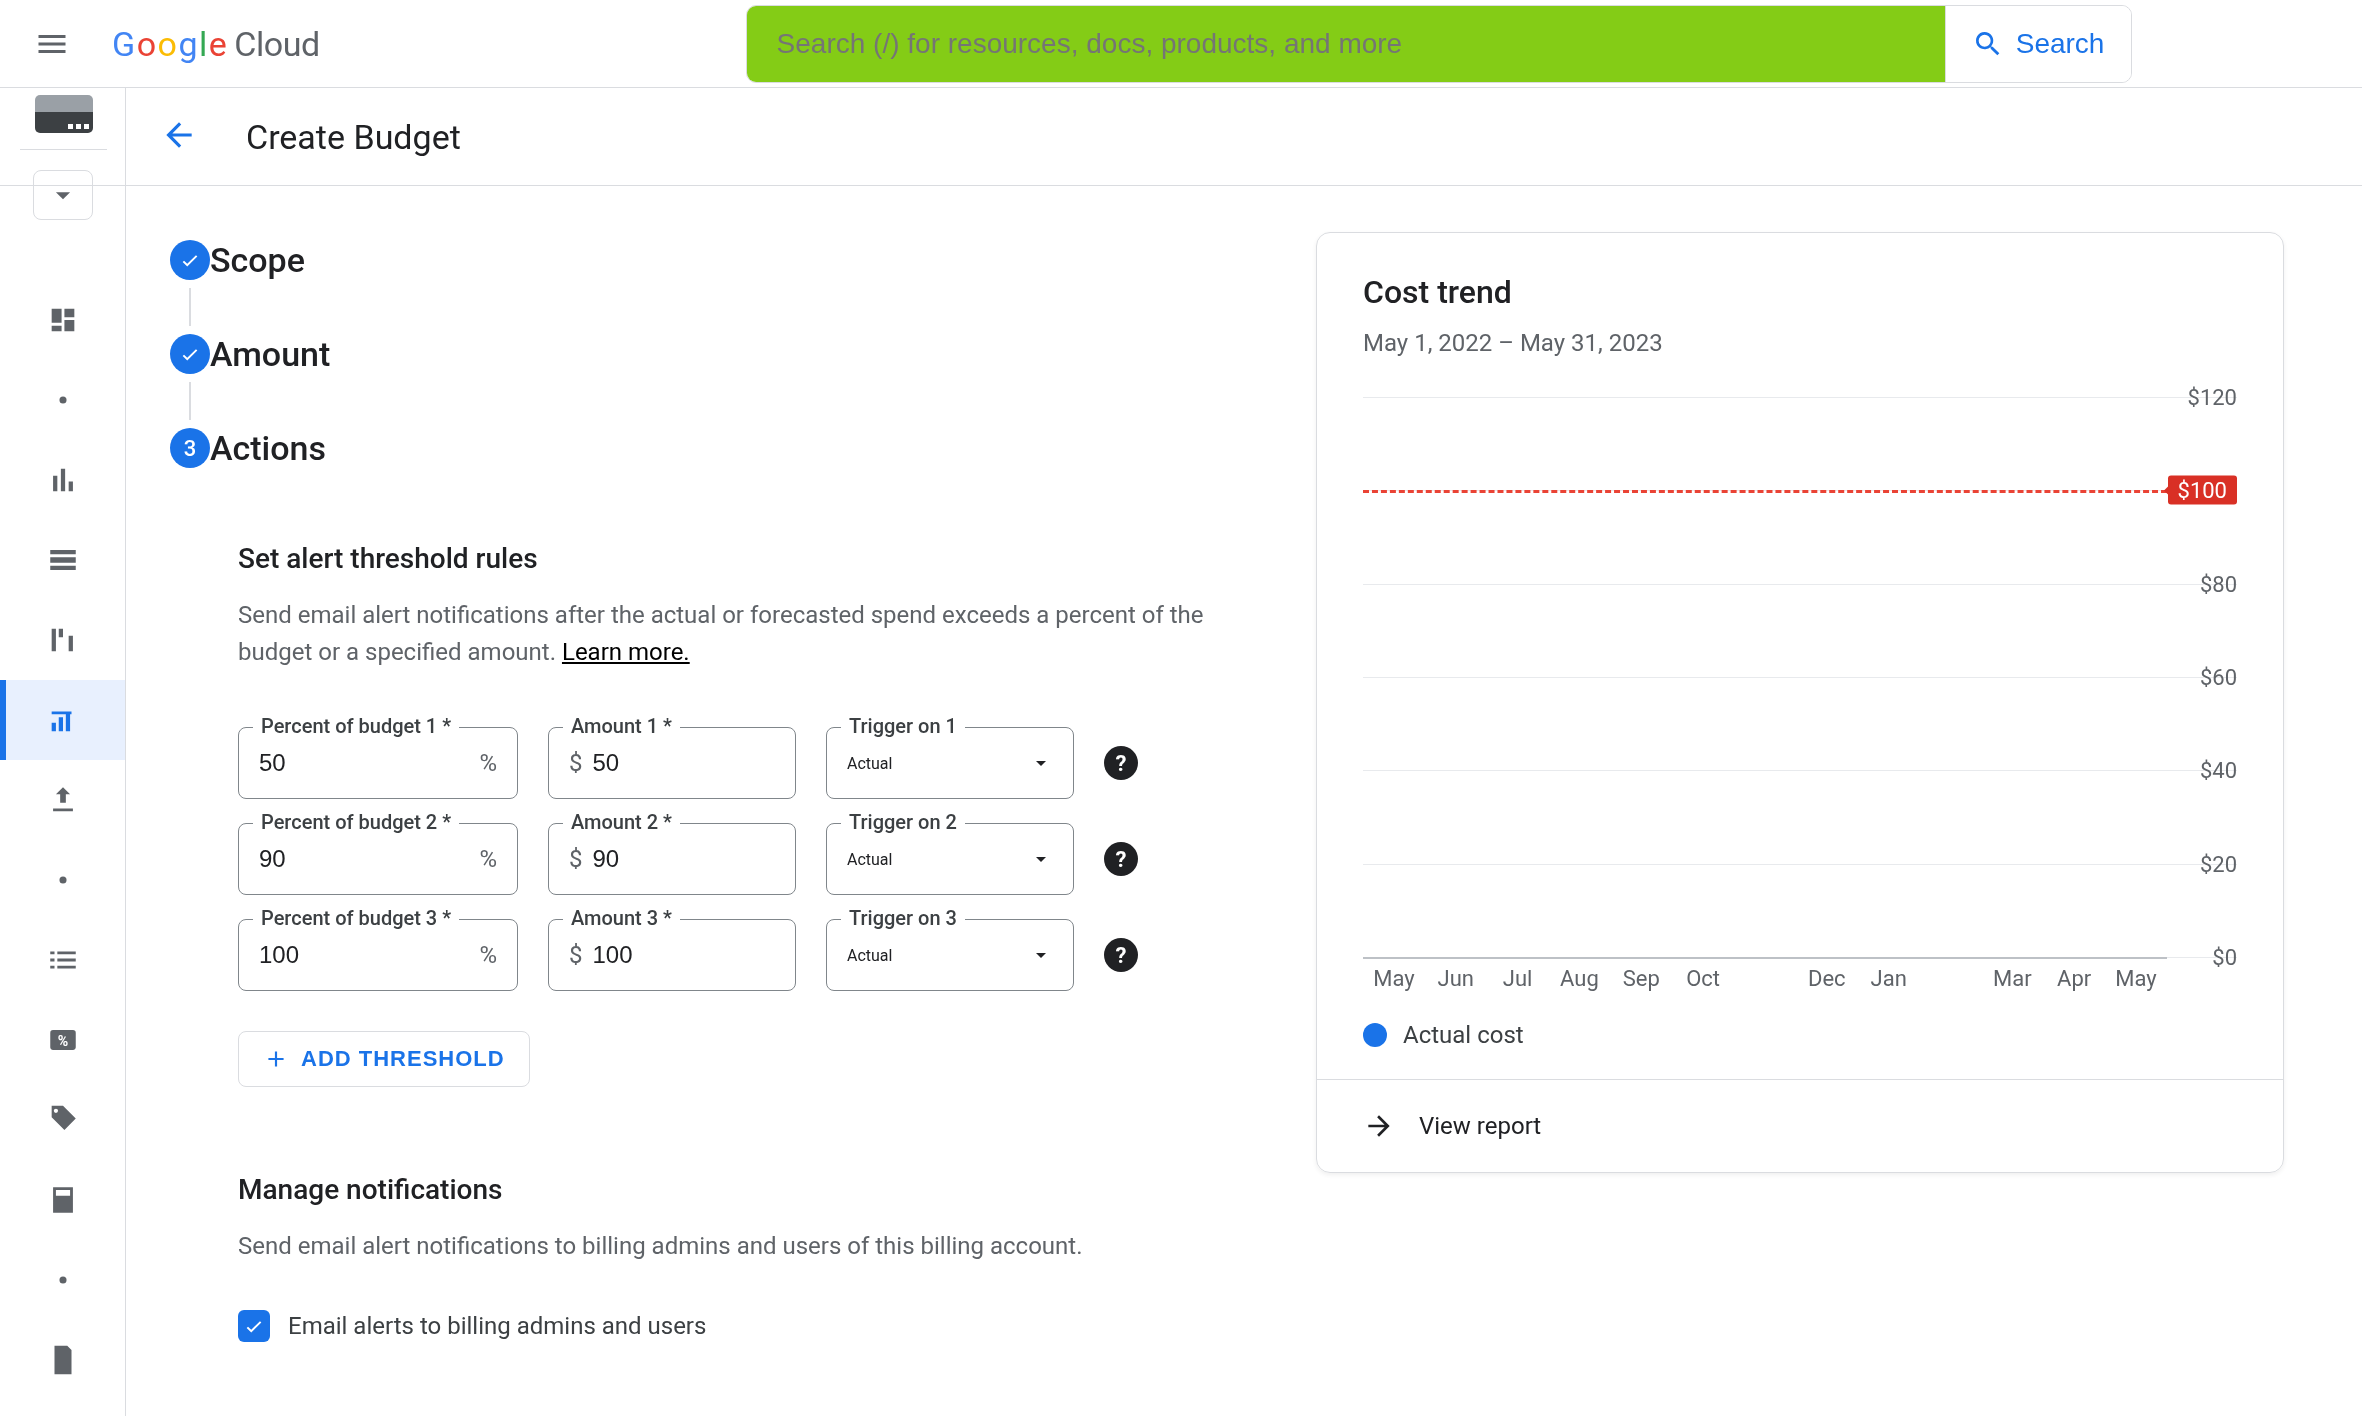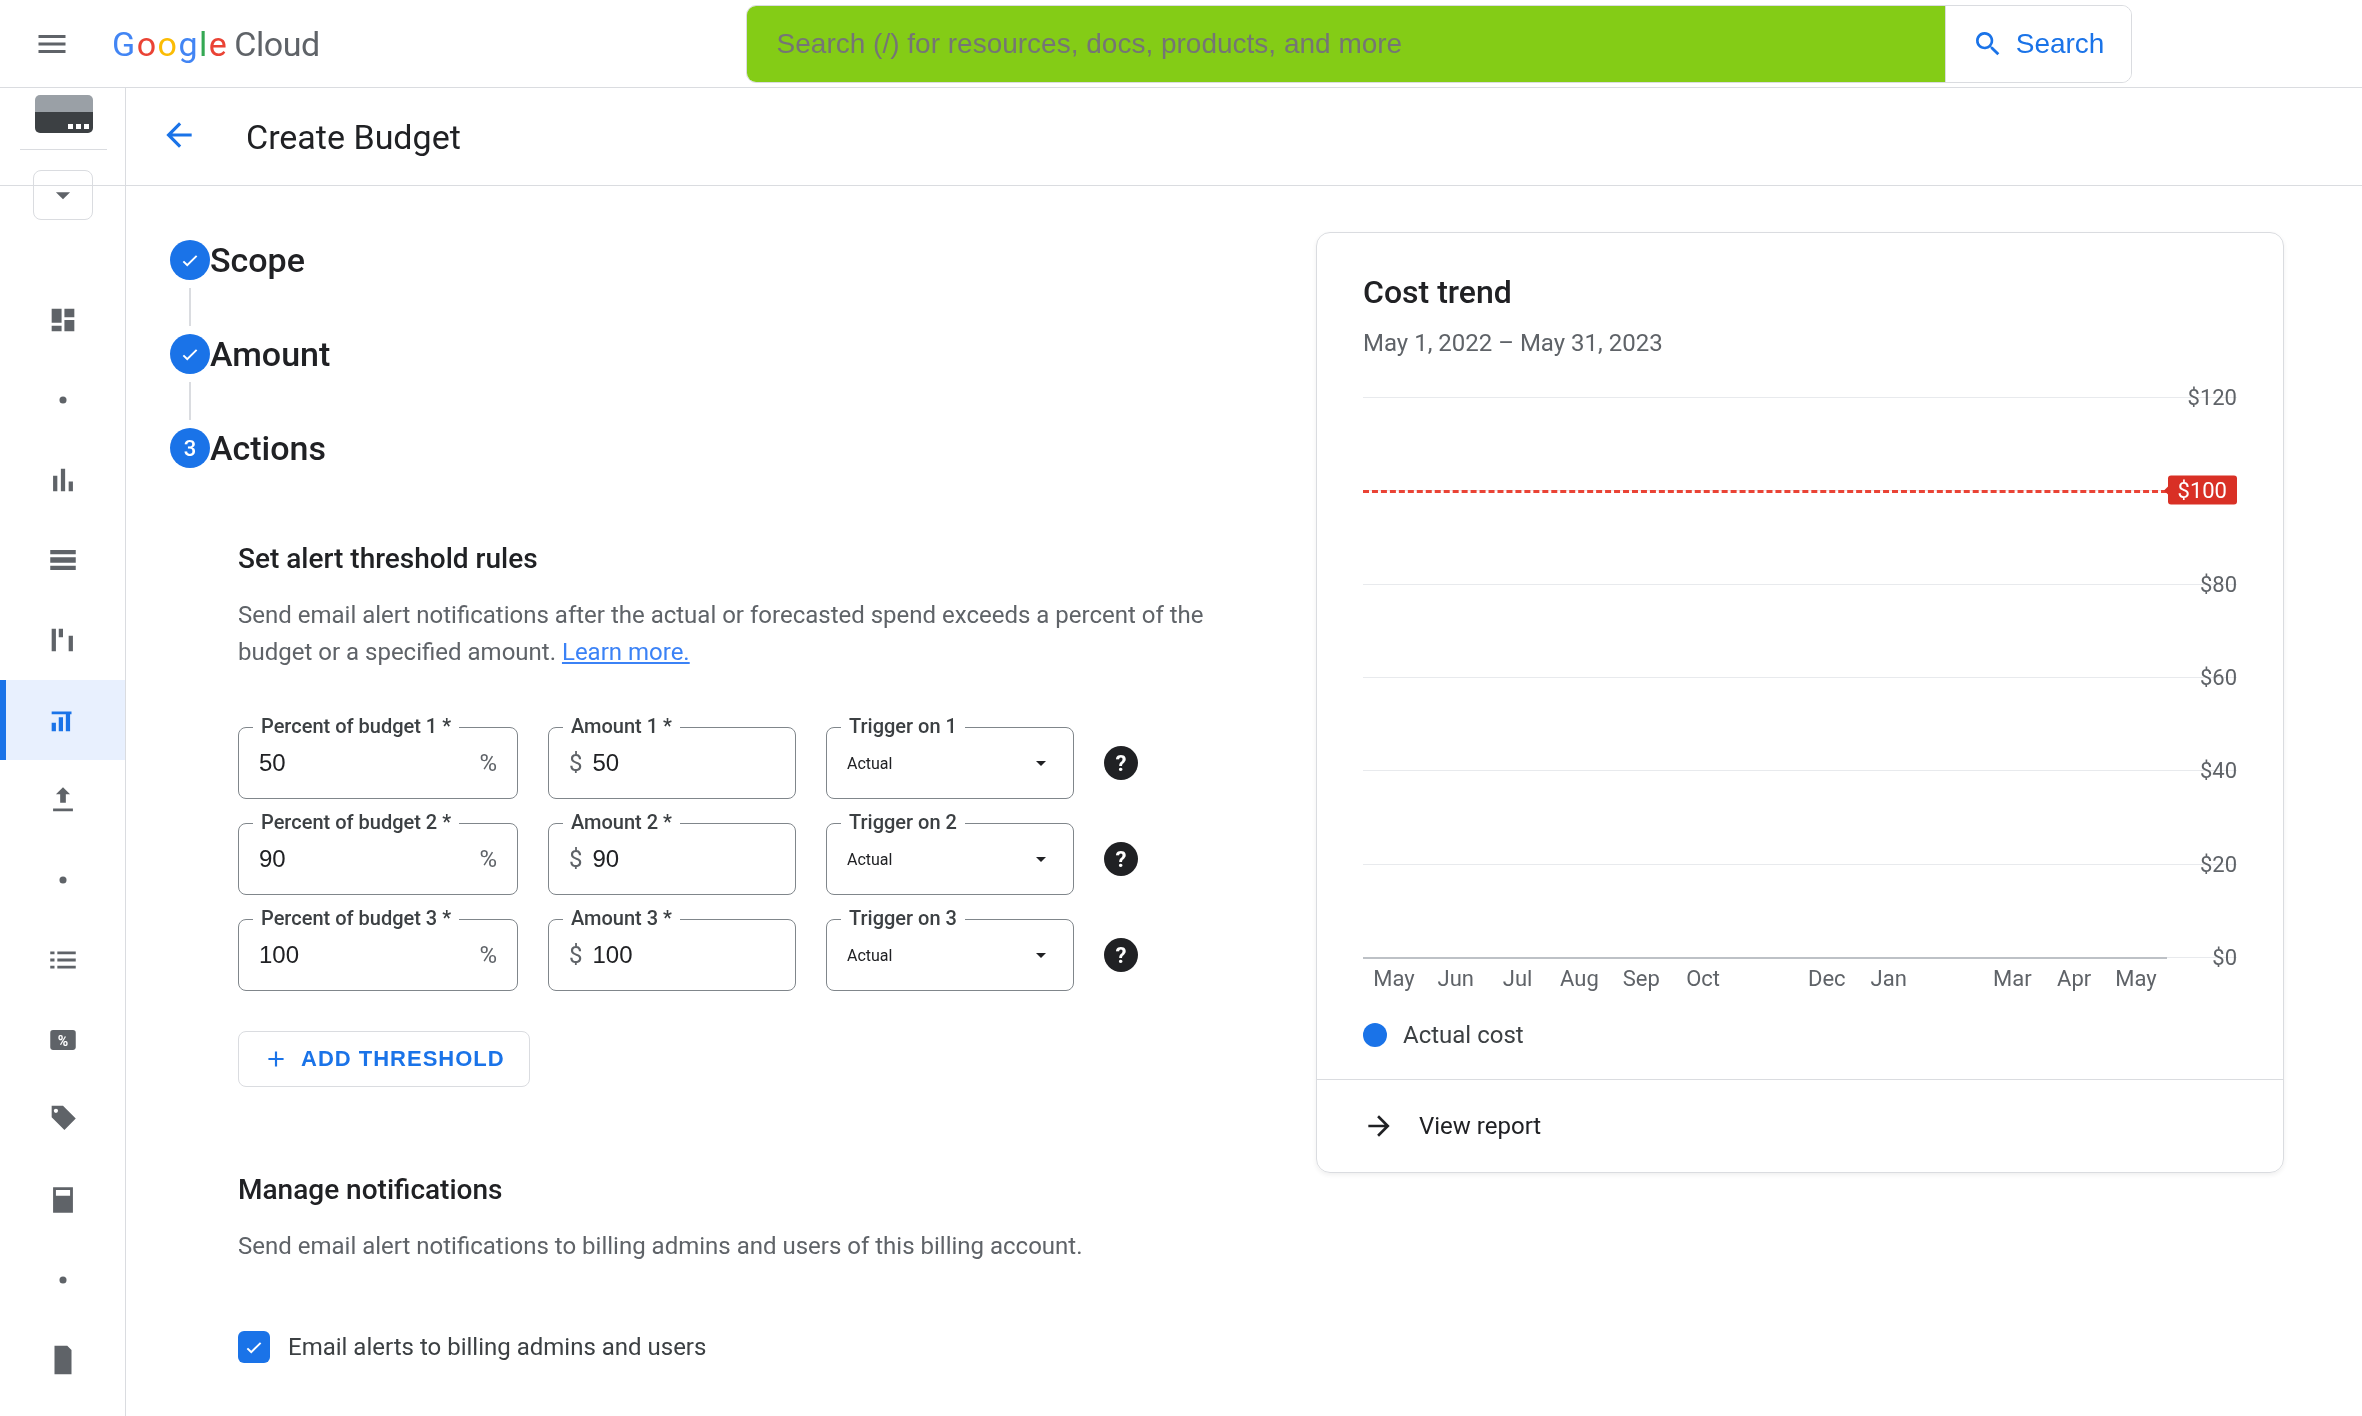--- a/index.html
+++ b/index.html
@@ -105,21 +105,21 @@
     display:flex;align-items:center;justify-content:center;
     font-size:22px;font-weight:500;
   }
   .step .label{ font-size:34px; font-weight:500; }
   .step-line{ width:2px; height:38px; background:#dadce0; margin-left:19px;}
 
   
   .section-h { font-size:28px; font-weight:500; margin-top:66px; margin-left:68px;}
   .section-p { font-size:24px; color:#5f6368; margin-top:22px; margin-left:68px;
     max-width:1000px; line-height:1.55;}
-  .section-p a{ color:#3b82f6; text-decoration:underline;}
+  .section-p a{ color:#000000; text-decoration:underline;}
 
   
   .thresholds{ margin-left:68px; margin-top:56px; display:flex; flex-direction:column; gap:24px;}
   .trow{ display:flex; align-items:center; gap:30px;}
   .field{
     position:relative;
     border:1px solid #80868b; border-radius:8px;
     height:72px;
     display:flex; align-items:center; padding:0 20px;
     background:#fff;
@@ -138,21 +138,21 @@
   .help{ width:34px;height:34px;border-radius:50%;background:#202124;color:#fff;
     display:flex;align-items:center;justify-content:center;font-size:22px;font-weight:700;cursor:pointer;}
 
   .add-btn{
     margin-left:68px; margin-top:40px;
     border:1px solid #dadce0; border-radius:8px; background:#fff;
     padding:14px 24px; display:inline-flex; align-items:center; gap:12px;
     color:#1a73e8; font-size:22px; font-weight:600; letter-spacing:1px; cursor:pointer;
   }
 
-  .checkbox-row{ margin-left:68px; margin-top:65px;
+  .checkbox-row{ margin-left:68px; margin-top:44px;
     display:flex; align-items:center; gap:18px; font-size:24px; color:#3c4043;}
   .checkbox{ width:32px;height:32px;border-radius:6px;background:#1a73e8;
     display:flex;align-items:center;justify-content:center;color:#fff;}
 
   
   .card{
     border:1px solid #dadce0; border-radius:14px;
     box-shadow:0 2px 4px rgba(60,64,67,.08);
     overflow:hidden;
   }

